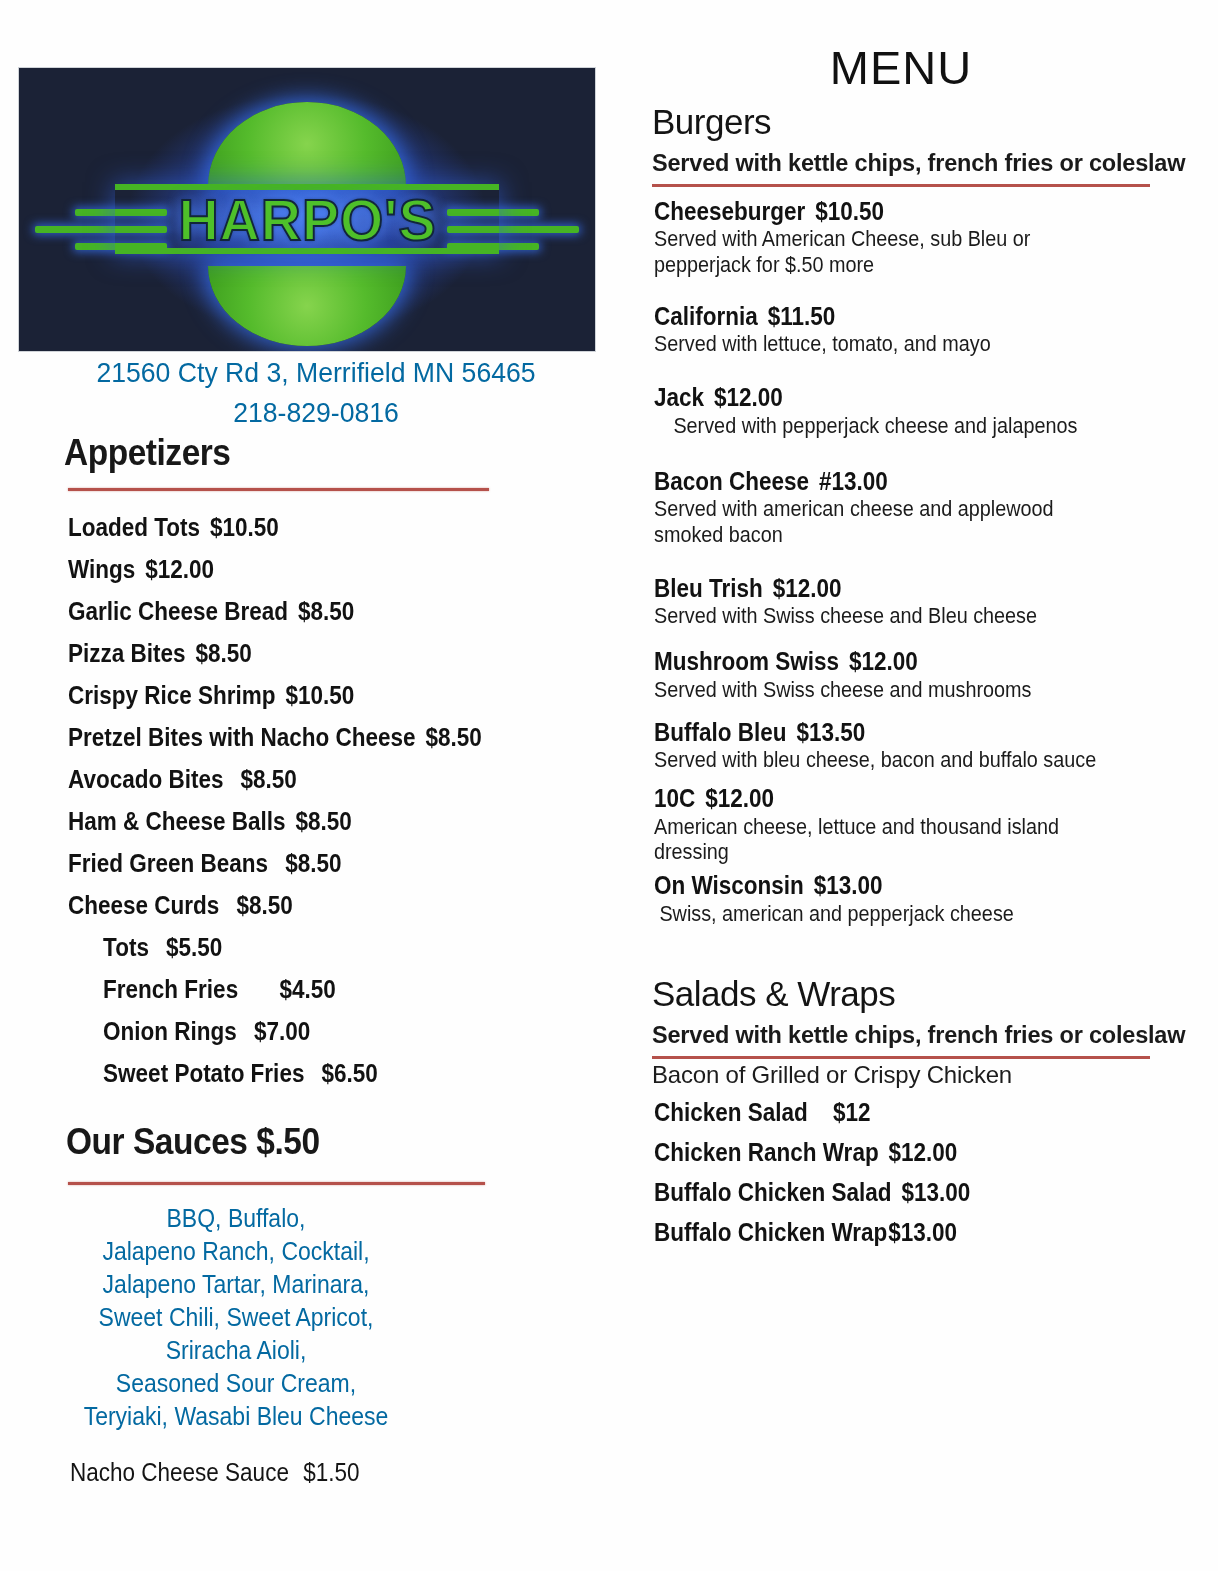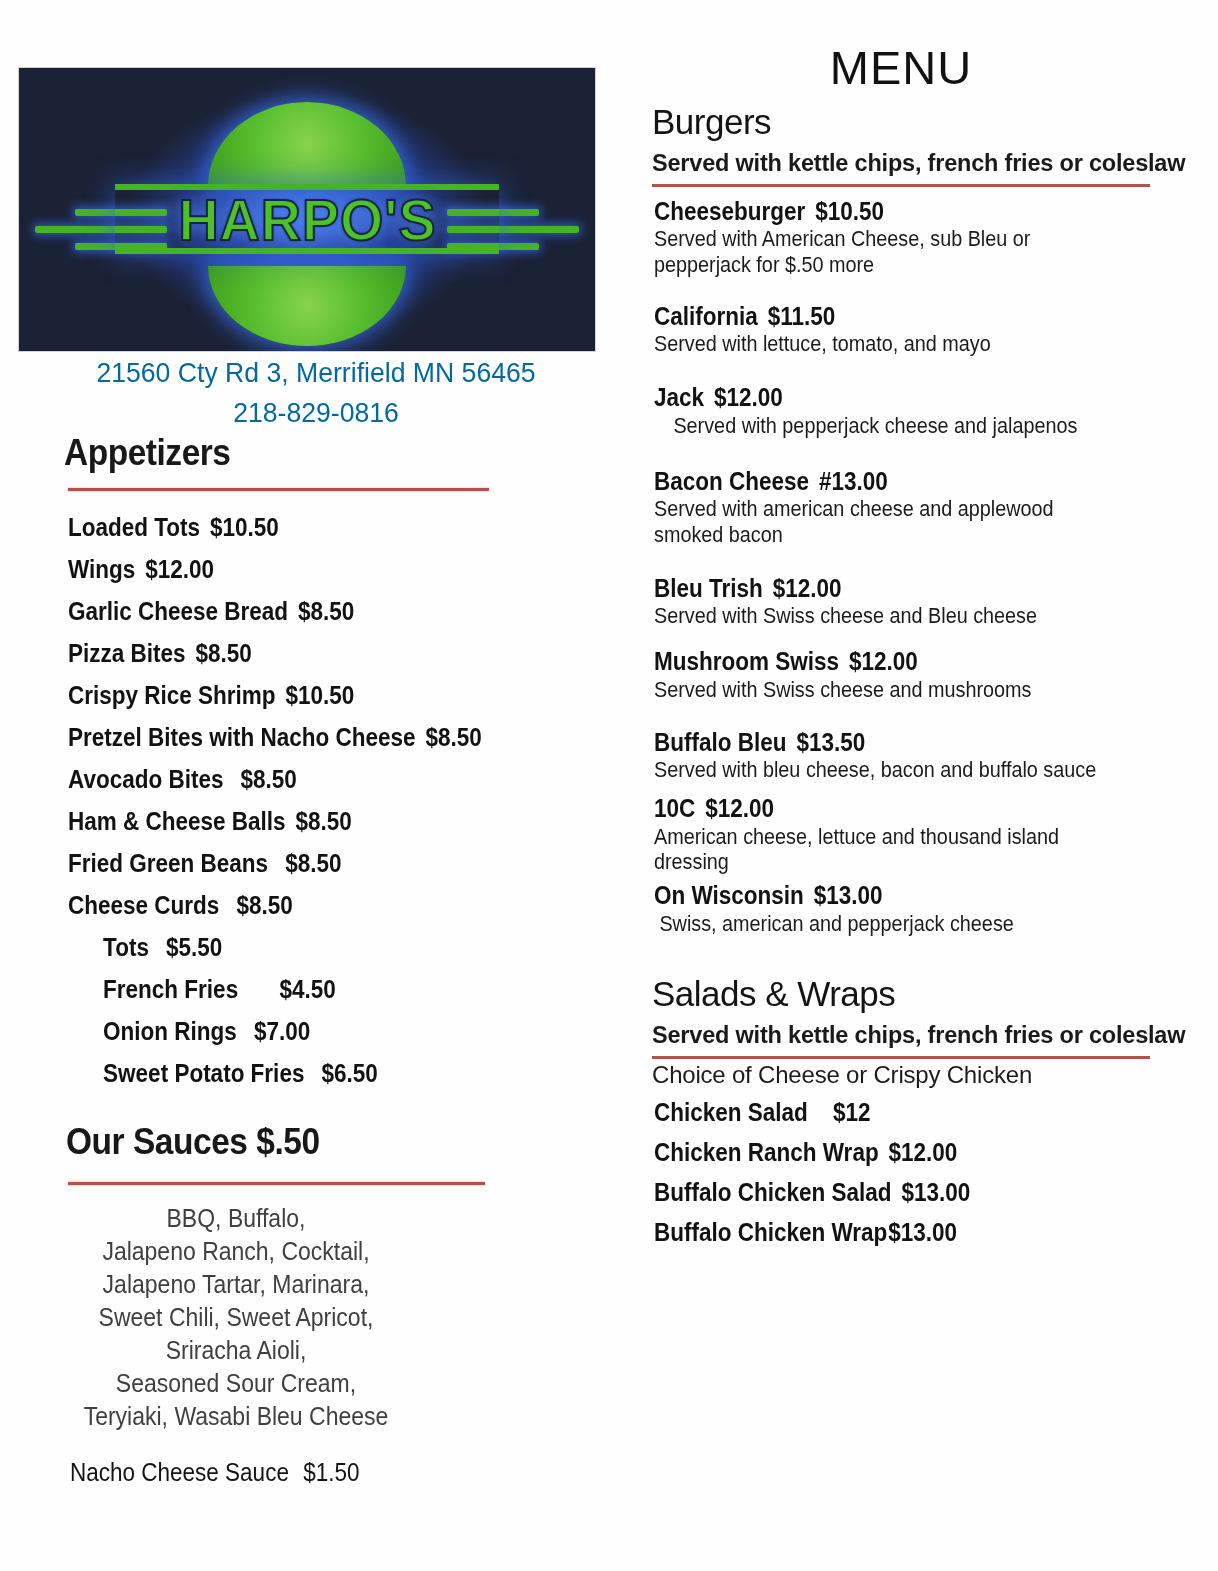--- a/index.html
+++ b/index.html
@@ -51,21 +51,21 @@
 
   .item-row { display:flex; align-items:center; height:27px; margin-bottom:15px;
               font-size:25px; font-weight:700; white-space:nowrap; color:#121212; }
   .indent { padding-left:39px; }
   .pr { margin-left:11px; }
   .g0 .pr { margin-left:1px; } .g2 .pr { margin-left:19px; }
   .g3 .pr { margin-left:28px; } .g4 .pr { margin-left:46px; }
 
   .app-list { position:absolute; left:68px; top:514px; }
   .sauce-lines { position:absolute; left:22px; top:1202px; width:428px; text-align:center;
-                 font-size:25px; line-height:33px; font-weight:400; color:#404040; }
+                 font-size:25px; line-height:33px; font-weight:400; color:#0369a1; }
   .nacho { position:absolute; left:70px; top:1458px; font-size:25px; font-weight:400;
            display:flex; white-space:nowrap; }
   .nacho .pr { margin-left:16px; }
 
   
   .right-col { position:absolute; left:650px; top:0; width:502px; }
   .menu-title { position:absolute; top:40px; left:0; width:502px; text-align:center;
                 font-size:47px; font-weight:400; letter-spacing:1px; color:#111; }
   .rc-head { position:absolute; left:2px; width:498px; }
   .rc-title { font-size:35px; font-weight:500; letter-spacing:-0.5px; color:#141414; }
@@ -74,21 +74,21 @@
   .burgers-head { top:102px; }
   .salads-head { top:974px; }
   .salad-note { position:absolute; left:2px; top:1061px; font-size:24px; font-weight:400;
                 color:#1c1c1c; letter-spacing:-0.2px; }
 
   .burger-list { position:absolute; left:4px; top:196px; width:498px; }
   .mi-name { display:flex; align-items:center; height:30px; font-size:25px; font-weight:700;
              white-space:nowrap; color:#121212; }
   .mi-desc { font-size:22px; font-weight:400; line-height:25.5px; color:#1b1b1b; max-width:492px; }
   .mb24{margin-bottom:24px;} .mb17{margin-bottom:26px;} .mb28{margin-bottom:28px;text-align:center;}
-  .mb26{margin-bottom:26px;} .mb18{margin-bottom:18px;margin-top:6px;} .mb25{margin-bottom:25px;}
+  .mb26{margin-bottom:26px;} .mb18{margin-bottom:18px;margin-top:6px;} .mb25{margin-bottom:15px;}
   .mb11{margin-bottom:11px;} .mb6{margin-bottom:6px;}
 
   .salad-list { position:absolute; left:4px; top:1099px; }
   .salad-list .item-row { height:27px; margin-bottom:13px; }
 </style>
 </head>
 <body>
 
 <div class="page">
 
@@ -269,21 +269,21 @@
             <span class="pr">$13.00</span>
           </div>
         <div class="mi-desc cx" style="padding-left:6px;">Swiss, american and pepperjack cheese</div>
       </div>
     </div>
 
     <div class="rc-head salads-head">
       <div class="rc-title">Salads &amp; Wraps</div>
       <div class="rc-sub">Served with kettle chips, french fries or coleslaw</div>
     </div>
-    <div class="salad-note">Choice of Cheese or Crispy Chicken</div>
+    <div class="salad-note">Bacon of Grilled or Crispy Chicken</div>
 
     <div class="salad-list">
       <div class="item-row cx g3">
           <span>Chicken Salad</span>
           <span class="pr">$12</span>
         </div>
       <div class="item-row cx">
           <span>Chicken Ranch Wrap</span>
           <span class="pr">$12.00</span>
         </div>

